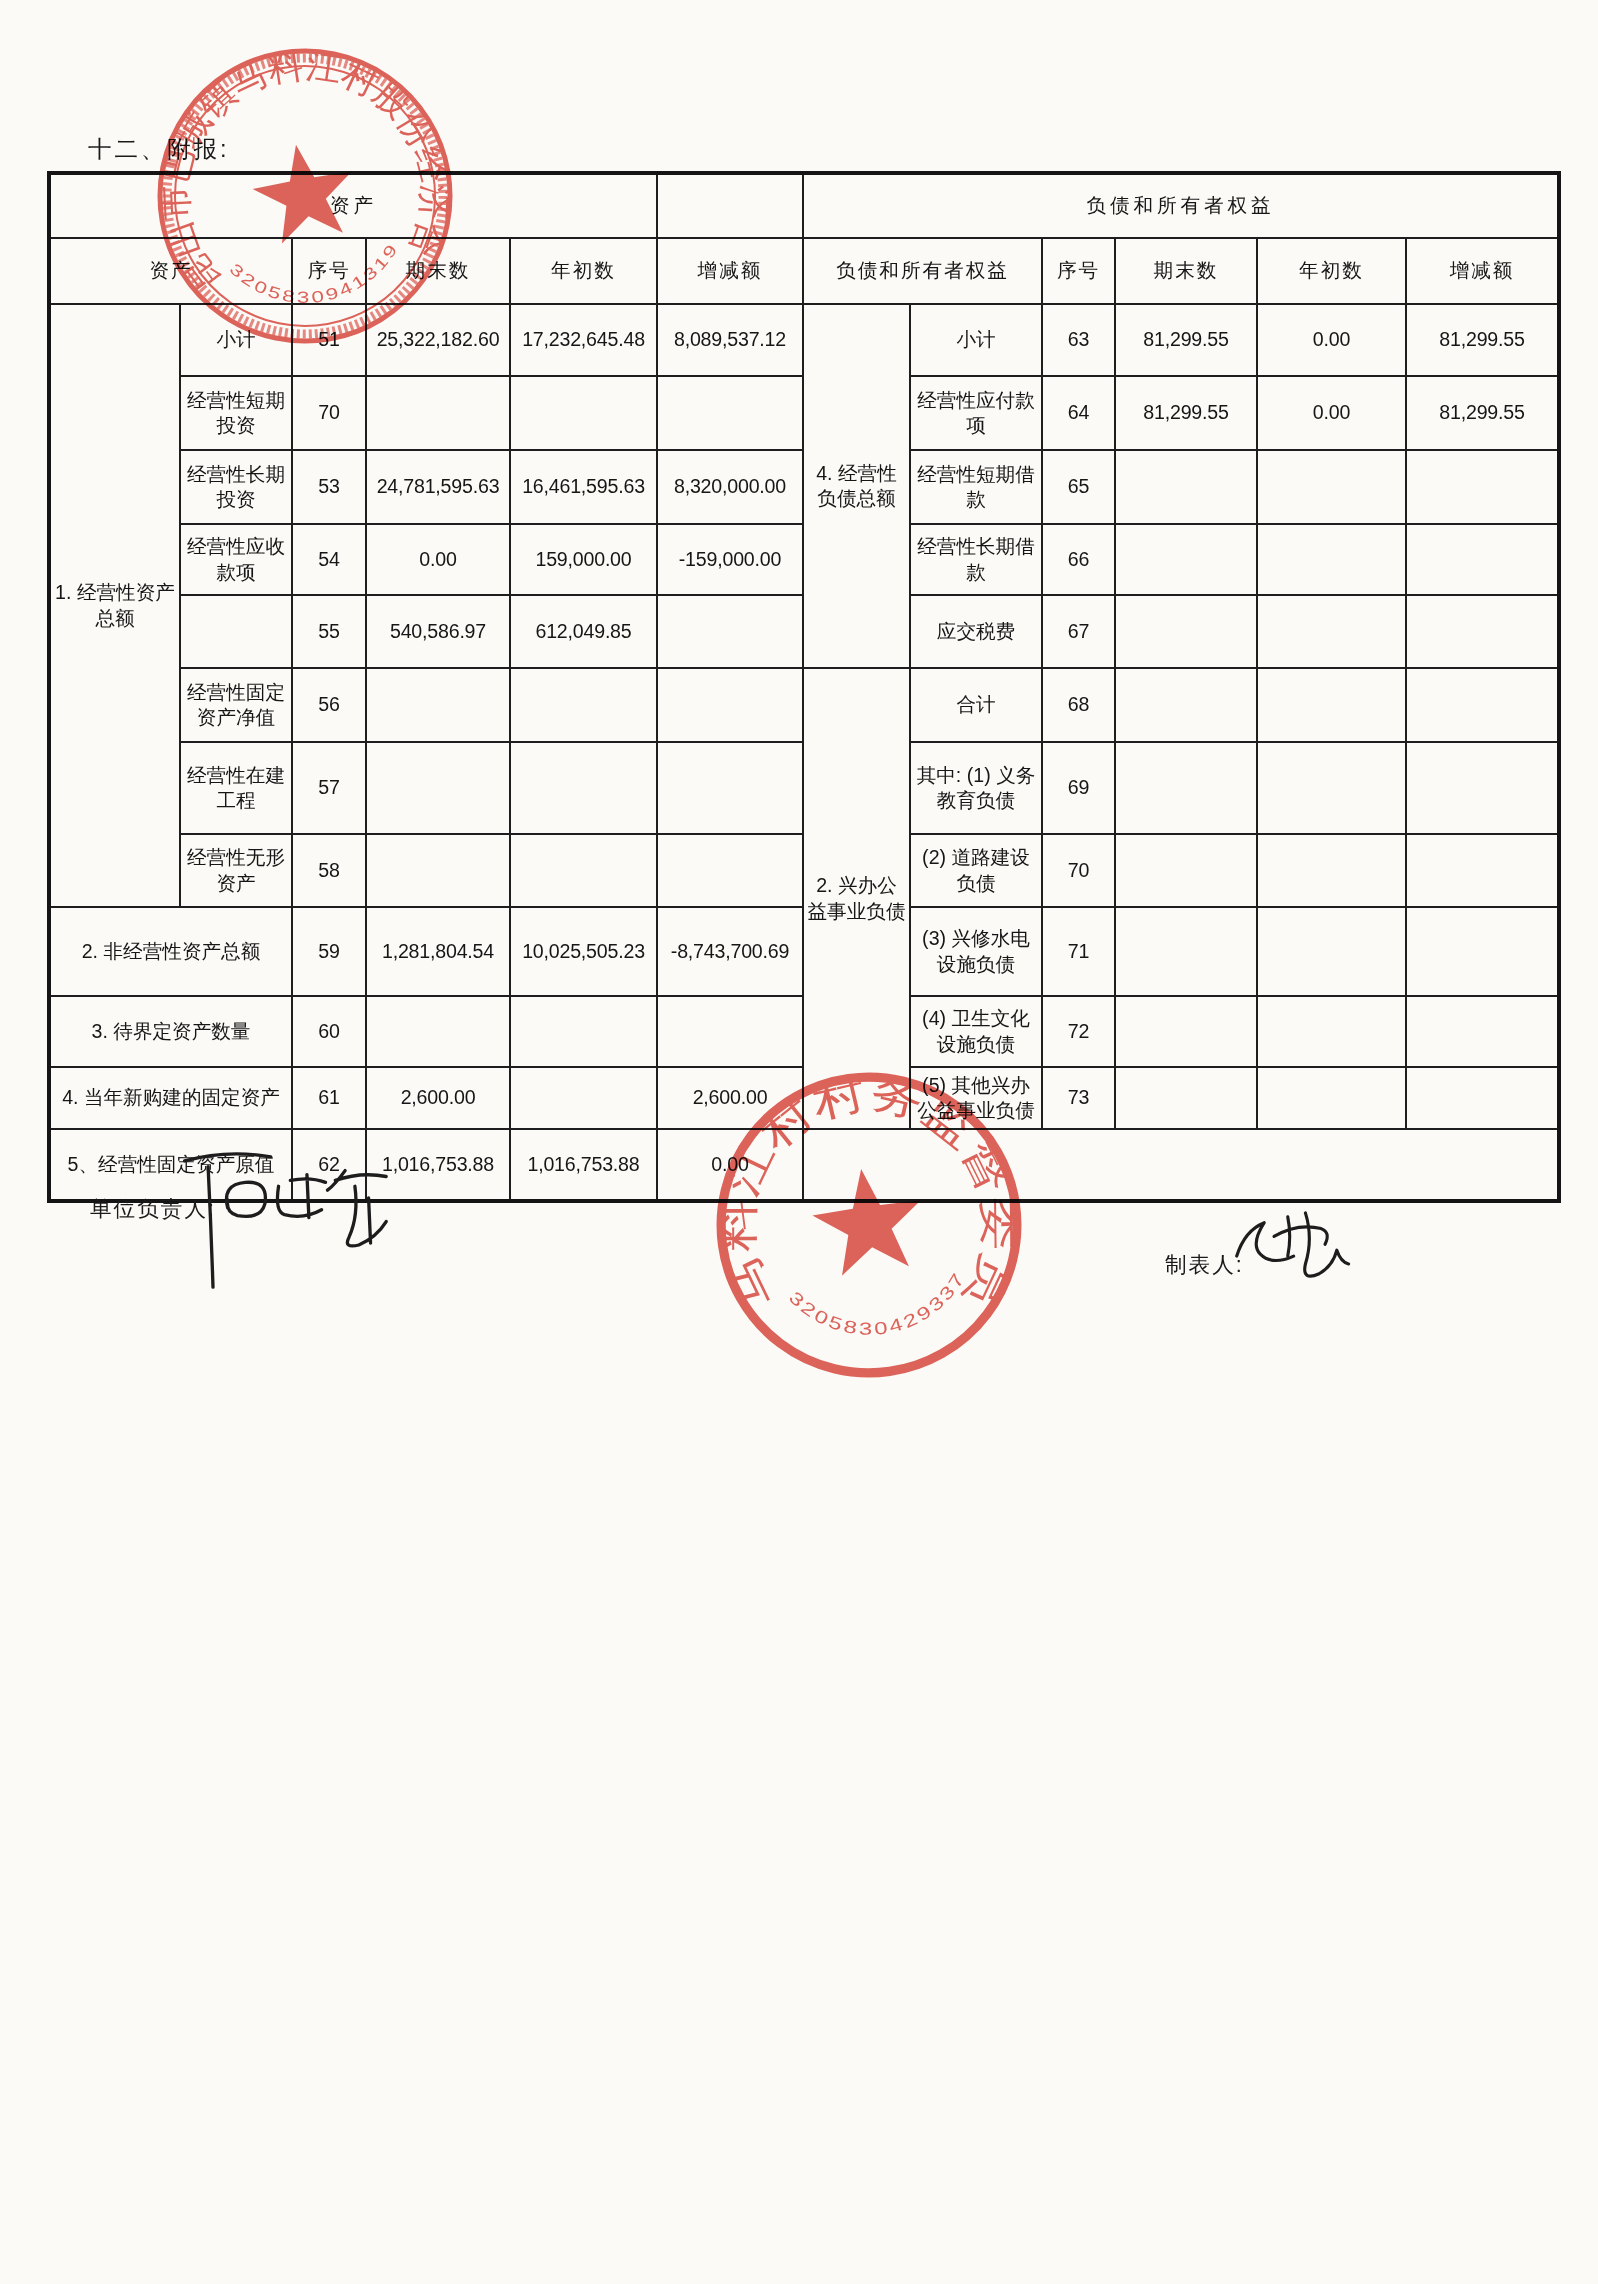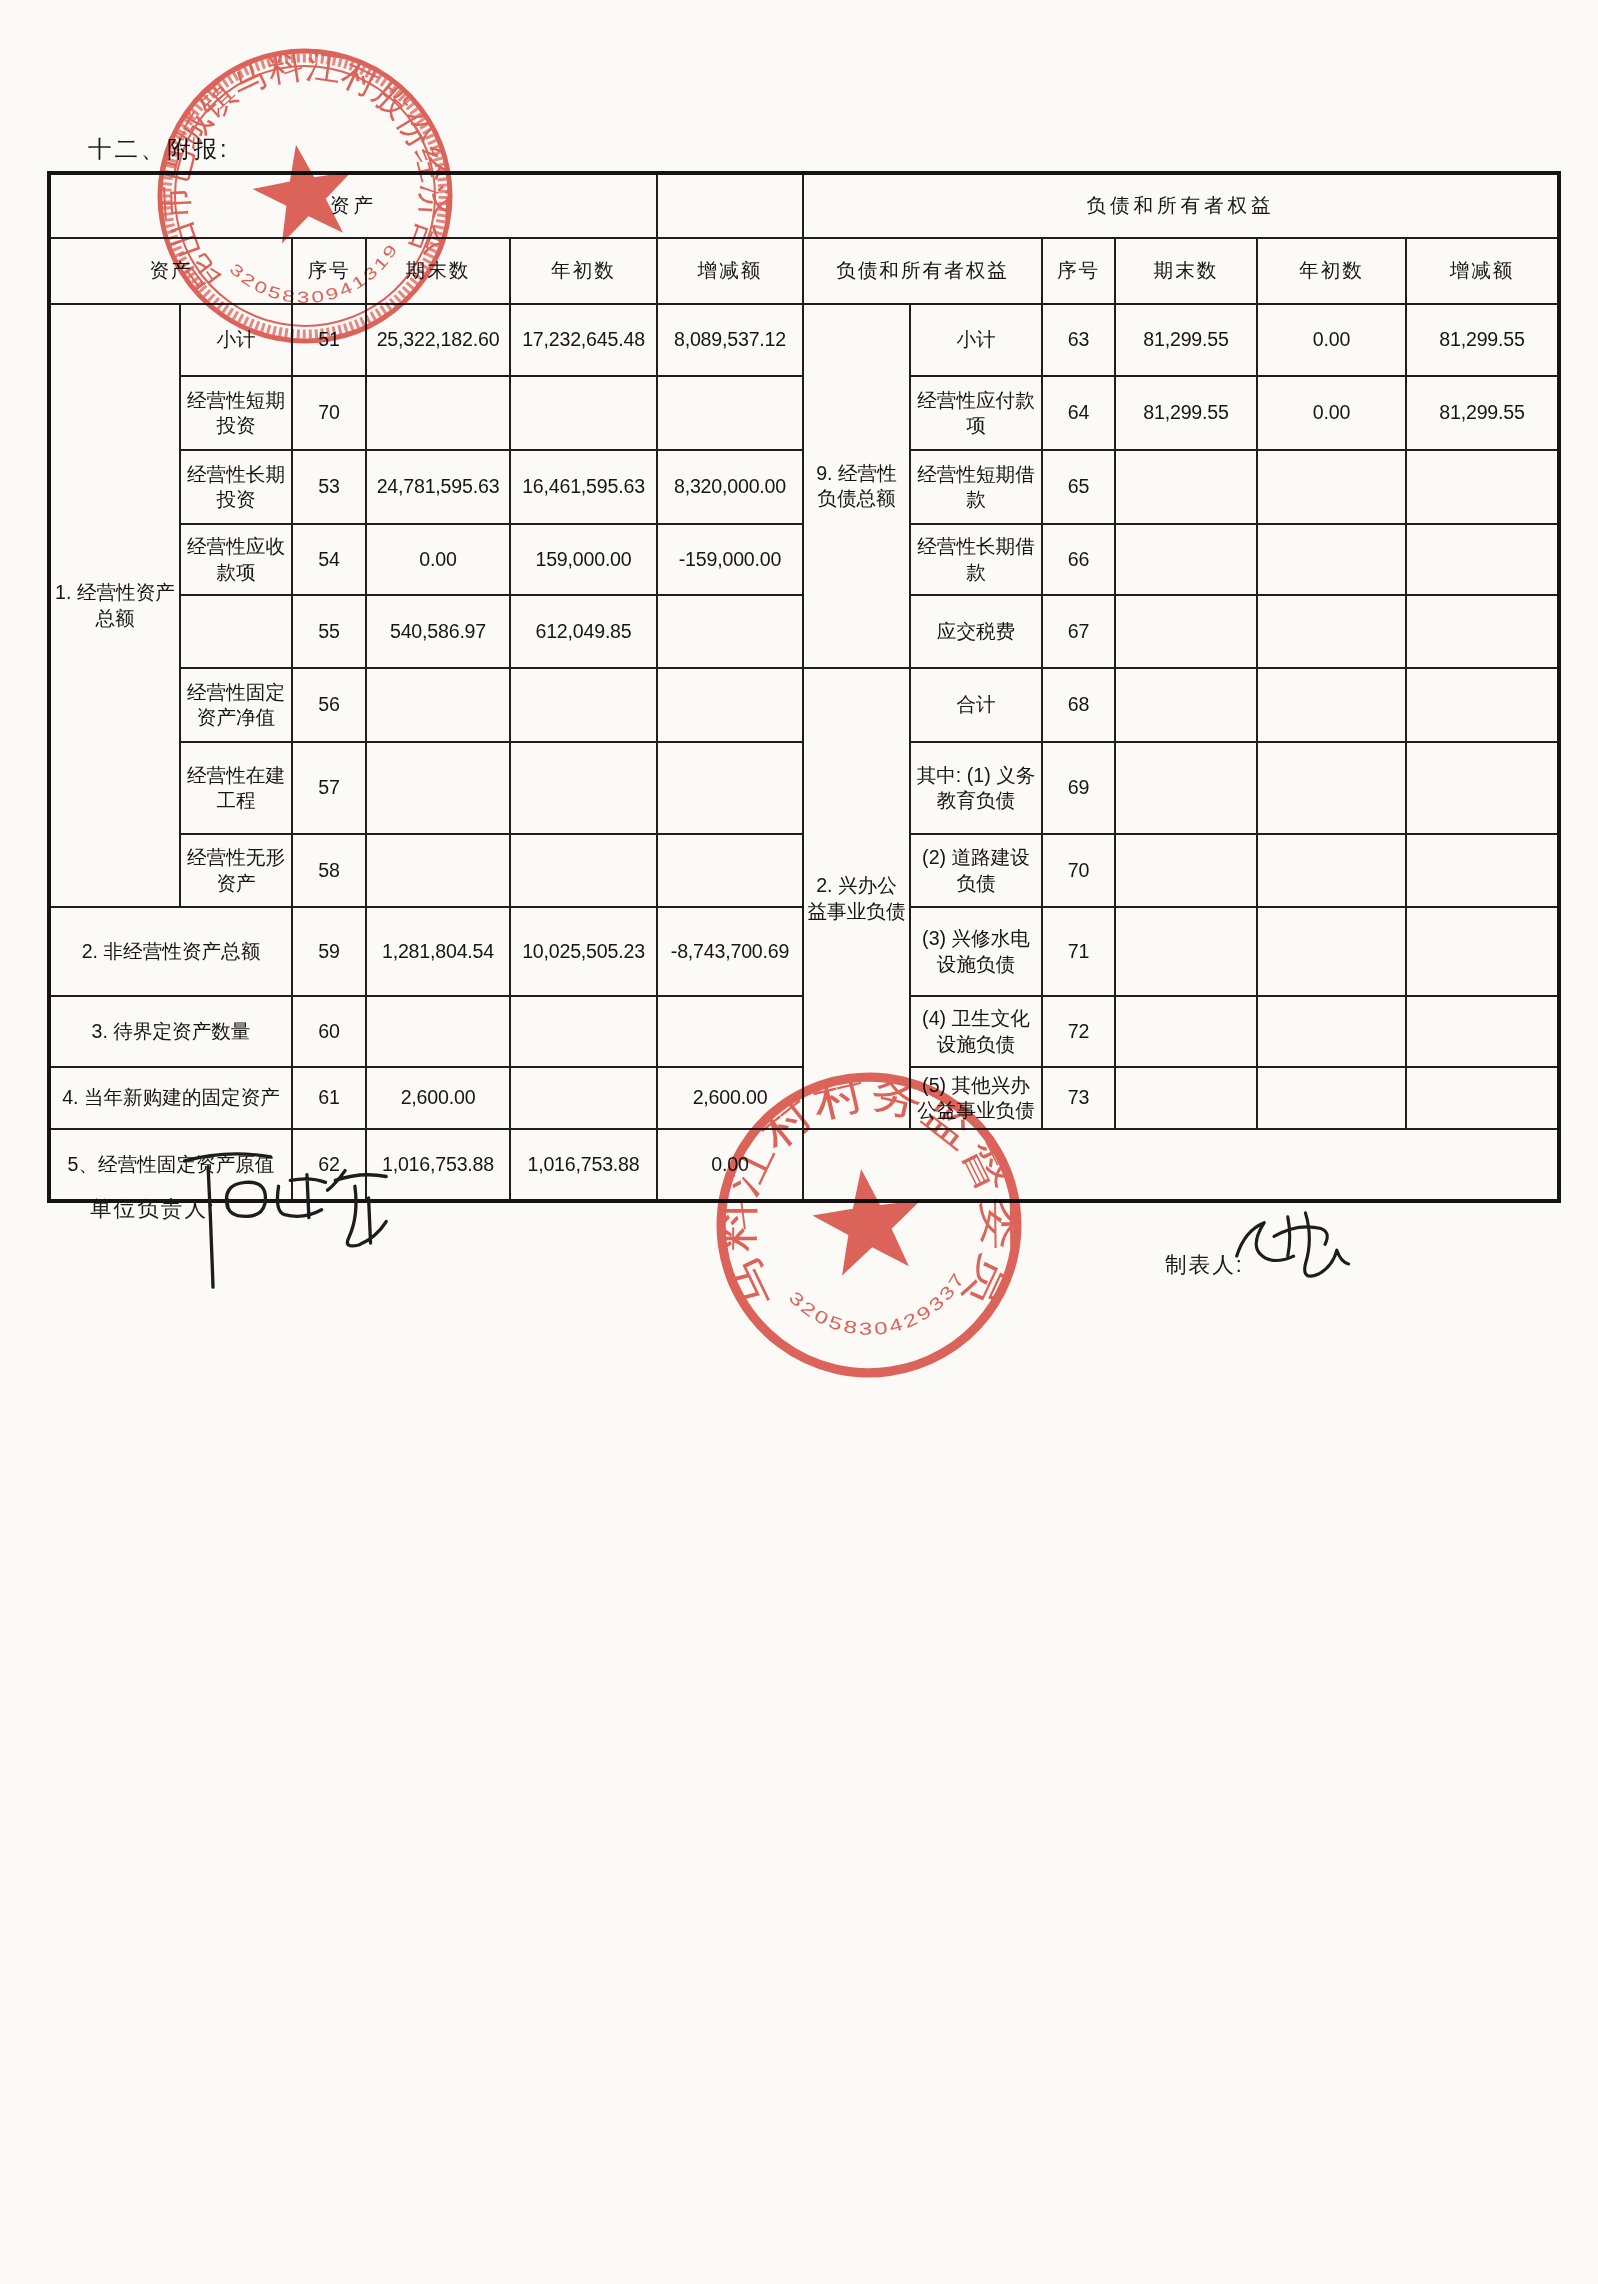--- a/index.html
+++ b/index.html
@@ -78,21 +78,21 @@
     <td class="h2 shaded">增减额</td>
   </tr>
 
   <tr style="height:72px">
     <td rowspan="8" class="grp">1. 经营性资产总额</td>
     <td class="lbl">小计</td>
     <td class="num">51</td>
     <td class="num">25,322,182.60</td>
     <td class="num">17,232,645.48</td>
     <td class="num">8,089,537.12</td>
-    <td rowspan="5" class="grp">9. 经营性负债总额</td>
+    <td rowspan="5" class="grp">4. 经营性负债总额</td>
     <td class="lbl">小计</td>
     <td class="num">63</td>
     <td class="num">81,299.55</td>
     <td class="num">0.00</td>
     <td class="num">81,299.55</td>
   </tr>
   <tr style="height:74px">
     <td class="lbl">经营性短期投资</td>
     <td class="num">70</td>
     <td class="num"></td>

